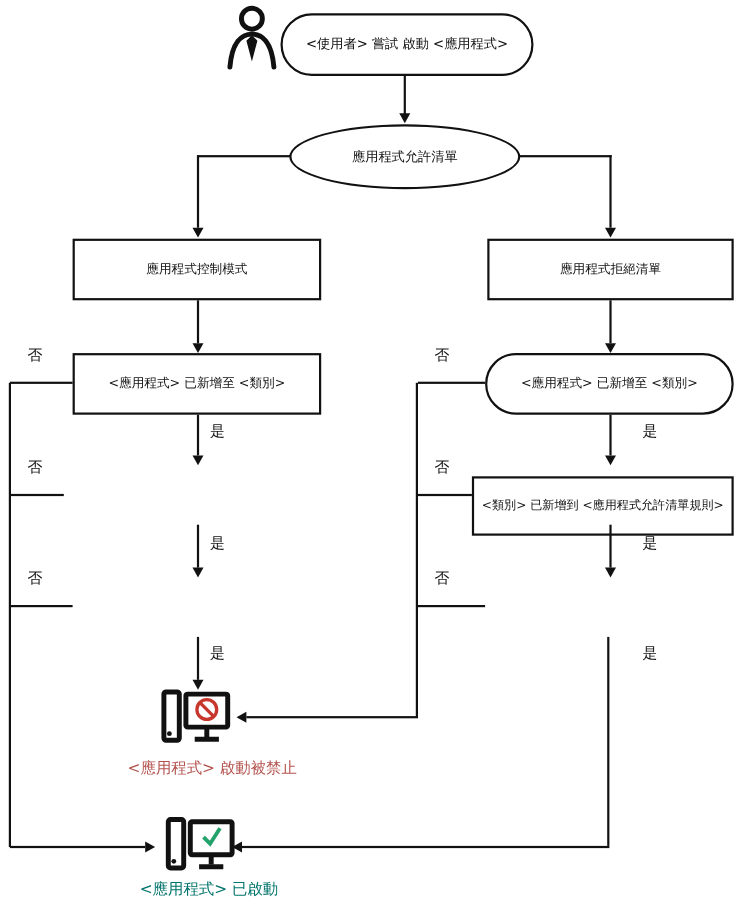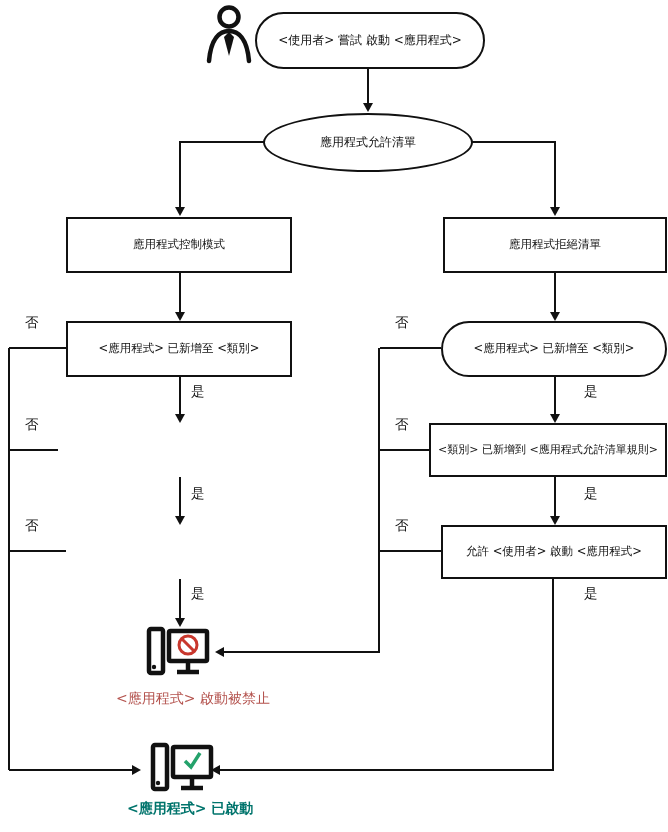--- a/index.html
+++ b/index.html
@@ -65,35 +65,34 @@
   <span class="lbl" style="left:25px;top:314px;">否</span>
   <span class="lbl" style="left:395px;top:314px;">否</span>
 
   <div class="v" style="left:179px;top:377px;height:37px;"></div>
   <div class="ah-d" style="left:175px;top:414px;"></div>
   <div class="v" style="left:554px;top:377px;height:37px;"></div>
   <div class="ah-d" style="left:550px;top:414px;"></div>
   <span class="lbl" style="left:191px;top:383px;">是</span>
   <span class="lbl" style="left:584px;top:383px;">是</span>
 
-  <div class="node" style="left:429px;top:423px;width:238px;height:54px;font-size:11px;text-align:right;">&lt;類別&gt; 已新增到 &lt;應用程式允許清單規則&gt;</div>
+  <div class="node" style="left:429px;top:433px;width:238px;height:54px;font-size:11px;text-align:right;">&lt;類別&gt; 已新增到 &lt;應用程式允許清單規則&gt;</div>
 
   <div class="h" style="left:9px;top:449px;width:49px;"></div>
   <div class="h" style="left:380px;top:449px;width:49px;"></div>
   <span class="lbl" style="left:25px;top:416px;">否</span>
   <span class="lbl" style="left:395px;top:416px;">否</span>
 
   <div class="v" style="left:179px;top:477px;height:39px;"></div>
   <div class="ah-d" style="left:175px;top:516px;"></div>
   <div class="v" style="left:554px;top:477px;height:39px;"></div>
   <div class="ah-d" style="left:550px;top:516px;"></div>
   <span class="lbl" style="left:191px;top:485px;">是</span>
   <span class="lbl" style="left:584px;top:485px;">是</span>
 
-  <div class="node" style="left:441px;top:525px;width:226px;height:54px;">允許 &lt;使用者&gt; 啟動 &lt;應用程式&gt;</div>
 
   <div class="h" style="left:9px;top:550px;width:57px;"></div>
   <div class="h" style="left:380px;top:550px;width:61px;"></div>
   <span class="lbl" style="left:25px;top:517px;">否</span>
   <span class="lbl" style="left:395px;top:517px;">否</span>
 
   <div class="v" style="left:8px;top:348px;height:422px;"></div>
   <div class="h" style="left:9px;top:769px;width:123px;"></div>
   <div class="ah-r" style="left:132px;top:765px;"></div>
 
@@ -122,15 +121,15 @@
   <div class="outcome blocked-text" style="left:116px;top:690px;">&lt;應用程式&gt; 啟動被禁止</div>
 
   <svg style="position:absolute;left:150px;top:742px;" width="64" height="54" viewBox="0 0 64 54">
     <rect x="3" y="3" width="14" height="44" rx="2" fill="none" stroke="#111" stroke-width="4.5"></rect>
     <circle cx="8" cy="41" r="2.2" fill="#111"></circle>
     <rect x="23" y="5" width="38" height="30" rx="1.5" fill="none" stroke="#111" stroke-width="4.5"></rect>
     <line x1="42" y1="35" x2="42" y2="44" stroke="#111" stroke-width="4.5"></line>
     <line x1="31" y1="46" x2="53" y2="46" stroke="#111" stroke-width="4.5"></line>
     <path d="M35 19 L41 25 L50 11" fill="none" stroke="#24a26b" stroke-width="3.5"></path>
   </svg>
-  <div class="outcome started-text" style="left:127px;top:800px;font-weight:bold;">&lt;應用程式&gt; 已啟動</div>
+  <div class="outcome started-text" style="left:127px;top:800px;">&lt;應用程式&gt; 已啟動</div>
 
 </div>
 
 </body></html>

